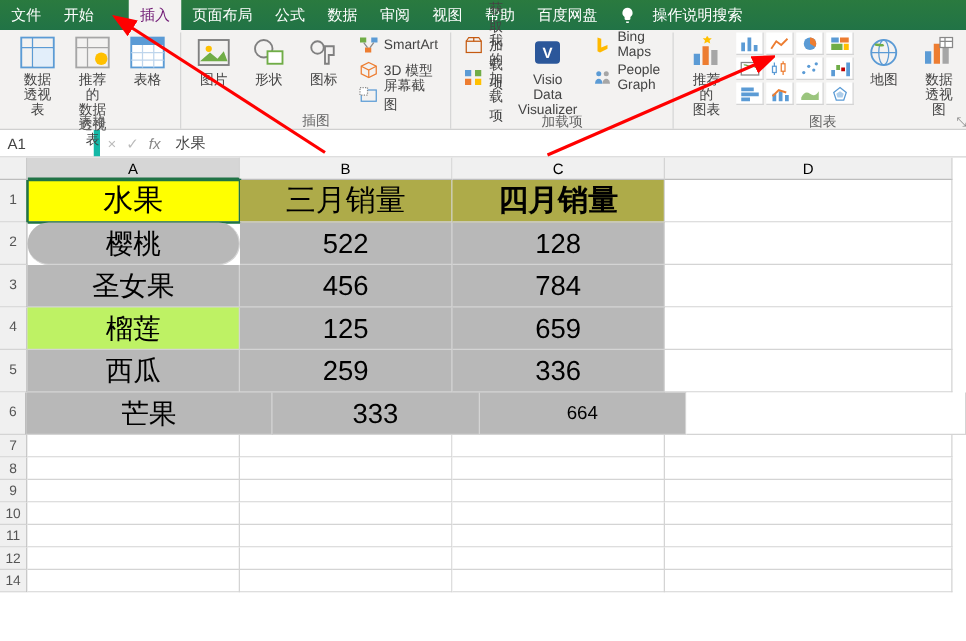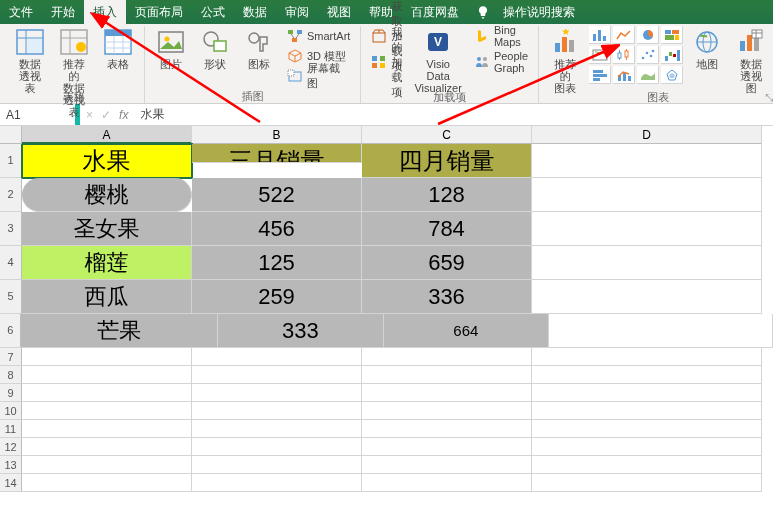--- a/index.html
+++ b/index.html
@@ -1,20 +1,20 @@
 <!DOCTYPE html>
 <html><head>
 <meta charset="utf-8">
 <style>
   * { box-sizing: border-box; margin: 0; padding: 0; }
   body { font-family: "Microsoft YaHei", "SimSun", sans-serif; font-size: 12px; background: #fff; width: 773px; height: 513px; overflow: hidden; position: relative; }
   
   .menubar { background: linear-gradient(#2a7a3f, #217346); height: 24px; display: flex; align-items: center; color: #fff; padding: 0; }
   .menubar .menu-item { padding: 0 9px; height: 24px; line-height: 24px; cursor: pointer; font-size: 12px; }
-  .menubar .menu-item.active { background: #f3f2f1; color: #14532d; }
+  .menubar .menu-item.active { background: #f3f2f1; color: #701a75; margin-left: 19px; }
   .menubar .lightbulb { margin: 0 4px 0 8px; fill: #fff; }
   
   .ribbon { background: #f3f2f1; border-bottom: 1px solid #d0d0d0; height: 80px; display: flex; padding: 2px 4px 0 4px; }
   .ribbon-group { display: flex; flex-direction: column; justify-content: flex-start; border-right: 1px solid #d6d6d6; padding: 0 6px; position: relative; }
   .ribbon-group:last-child { border-right: none; }
   .group-row { display: flex; gap: 4px; align-items: flex-start; height: 62px; }
   .group-label { font-size: 11px; color: #666; text-align: center; margin-top: 2px; height: 14px; position: relative; }
   .dialog-launcher { position: absolute; right: -2px; bottom: 0; font-size: 10px; color: #888; cursor: pointer; }
   
   .big-btn { display: flex; flex-direction: column; align-items: center; gap: 2px; padding: 2px 4px; cursor: pointer; }
@@ -383,22 +383,22 @@
   <div class="col-headers">
     <div class="col-h sel" style="width:170px">A</div>
     <div class="col-h" style="width:170px">B</div>
     <div class="col-h" style="width:170px">C</div>
     <div class="col-h" style="width:230px">D</div>
   </div>
   <div class="rows" id="rows">
       <div class="row">
         <div class="row-h tall" style="height: 34px;">1</div>
         <div class="cell" style="width: 170px; height: 34px; line-height: 34px; background: rgb(255, 255, 0); font-size: 24px; outline: rgb(33, 115, 70) solid 2px; outline-offset: -1px;">水果</div>
-        <div class="cell" style="width: 170px; height: 19px; line-height: 34px; background: rgb(174, 171, 73); font-size: 24px;">三月销量</div>
-        <div class="cell" style="width: 170px; height: 34px; line-height: 34px; background: rgb(174, 171, 73); font-size: 24px;">四月销量</div>
+        <div class="cell" style="width: 170px; height: 34px; line-height: 34px; background: rgb(174, 171, 73); font-size: 24px;">三月销量</div>
+        <div class="cell" style="width: 170px; height: 34px; line-height: 34px; background: rgb(174, 171, 73); font-size: 24px; font-weight: bold;">四月销量</div>
         <div class="cell" style="width: 230px; height: 34px; line-height: 34px; background: rgb(255, 255, 255); font-size: 12px;"></div>
       </div>
       <div class="row">
         <div class="row-h tall" style="height: 34px;">2</div>
         <div class="cell" style="width: 170px; height: 34px; line-height: 34px; background: rgb(184, 184, 184); font-size: 22px; border-radius: 17px;">樱桃</div>
         <div class="cell" style="width: 170px; height: 34px; line-height: 34px; background: rgb(184, 184, 184); font-size: 22px;">522</div>
         <div class="cell" style="width: 170px; height: 34px; line-height: 34px; background: rgb(184, 184, 184); font-size: 22px;">128</div>
         <div class="cell" style="width: 230px; height: 34px; line-height: 34px; background: rgb(255, 255, 255); font-size: 12px;"></div>
       </div>
       <div class="row">
@@ -459,27 +459,20 @@
       </div>
       <div class="row">
         <div class="row-h" style="height: 18px;">11</div>
         <div class="cell" style="width: 170px; height: 18px; line-height: 18px; background: rgb(255, 255, 255); font-size: 12px;"></div>
         <div class="cell" style="width: 170px; height: 18px; line-height: 18px; background: rgb(255, 255, 255); font-size: 12px;"></div>
         <div class="cell" style="width: 170px; height: 18px; line-height: 18px; background: rgb(255, 255, 255); font-size: 12px;"></div>
         <div class="cell" style="width: 230px; height: 18px; line-height: 18px; background: rgb(255, 255, 255); font-size: 12px;"></div>
       </div>
       <div class="row">
         <div class="row-h" style="height: 18px;">12</div>
-        <div class="cell" style="width: 170px; height: 18px; line-height: 18px; background: rgb(255, 255, 255); font-size: 12px;"></div>
-        <div class="cell" style="width: 170px; height: 18px; line-height: 18px; background: rgb(255, 255, 255); font-size: 12px;"></div>
-        <div class="cell" style="width: 170px; height: 18px; line-height: 18px; background: rgb(255, 255, 255); font-size: 12px;"></div>
-        <div class="cell" style="width: 230px; height: 18px; line-height: 18px; background: rgb(255, 255, 255); font-size: 12px;"></div>
-      </div>
-      <div class="row">
-        <div class="row-h" style="height: 18px;">13</div>
         <div class="cell" style="width: 170px; height: 18px; line-height: 18px; background: rgb(255, 255, 255); font-size: 12px;"></div>
         <div class="cell" style="width: 170px; height: 18px; line-height: 18px; background: rgb(255, 255, 255); font-size: 12px;"></div>
         <div class="cell" style="width: 170px; height: 18px; line-height: 18px; background: rgb(255, 255, 255); font-size: 12px;"></div>
         <div class="cell" style="width: 230px; height: 18px; line-height: 18px; background: rgb(255, 255, 255); font-size: 12px;"></div>
       </div>
       <div class="row">
         <div class="row-h" style="height: 18px;">14</div>
         <div class="cell" style="width: 170px; height: 18px; line-height: 18px; background: rgb(255, 255, 255); font-size: 12px;"></div>
         <div class="cell" style="width: 170px; height: 18px; line-height: 18px; background: rgb(255, 255, 255); font-size: 12px;"></div>
         <div class="cell" style="width: 170px; height: 18px; line-height: 18px; background: rgb(255, 255, 255); font-size: 12px;"></div>

